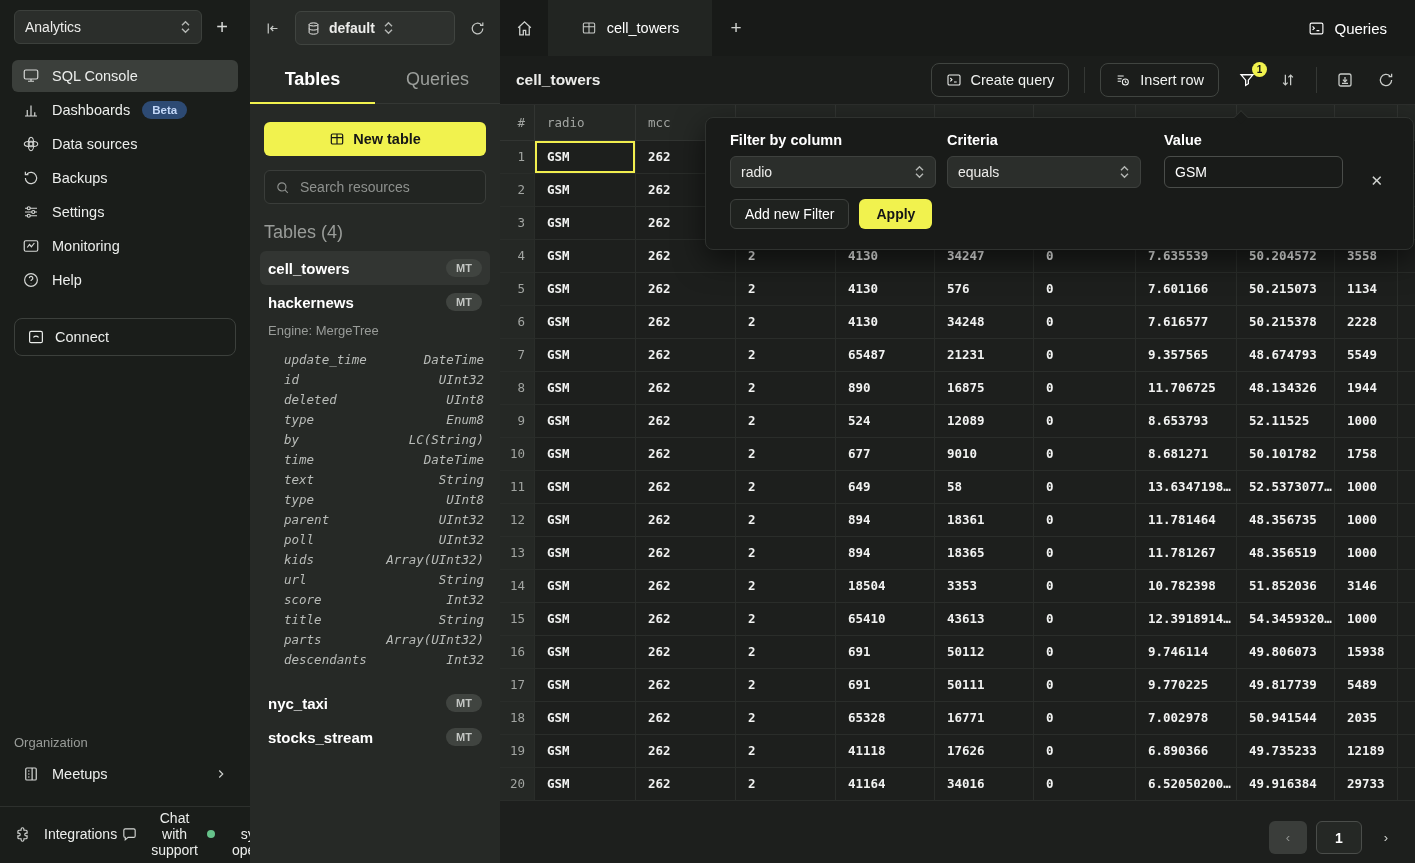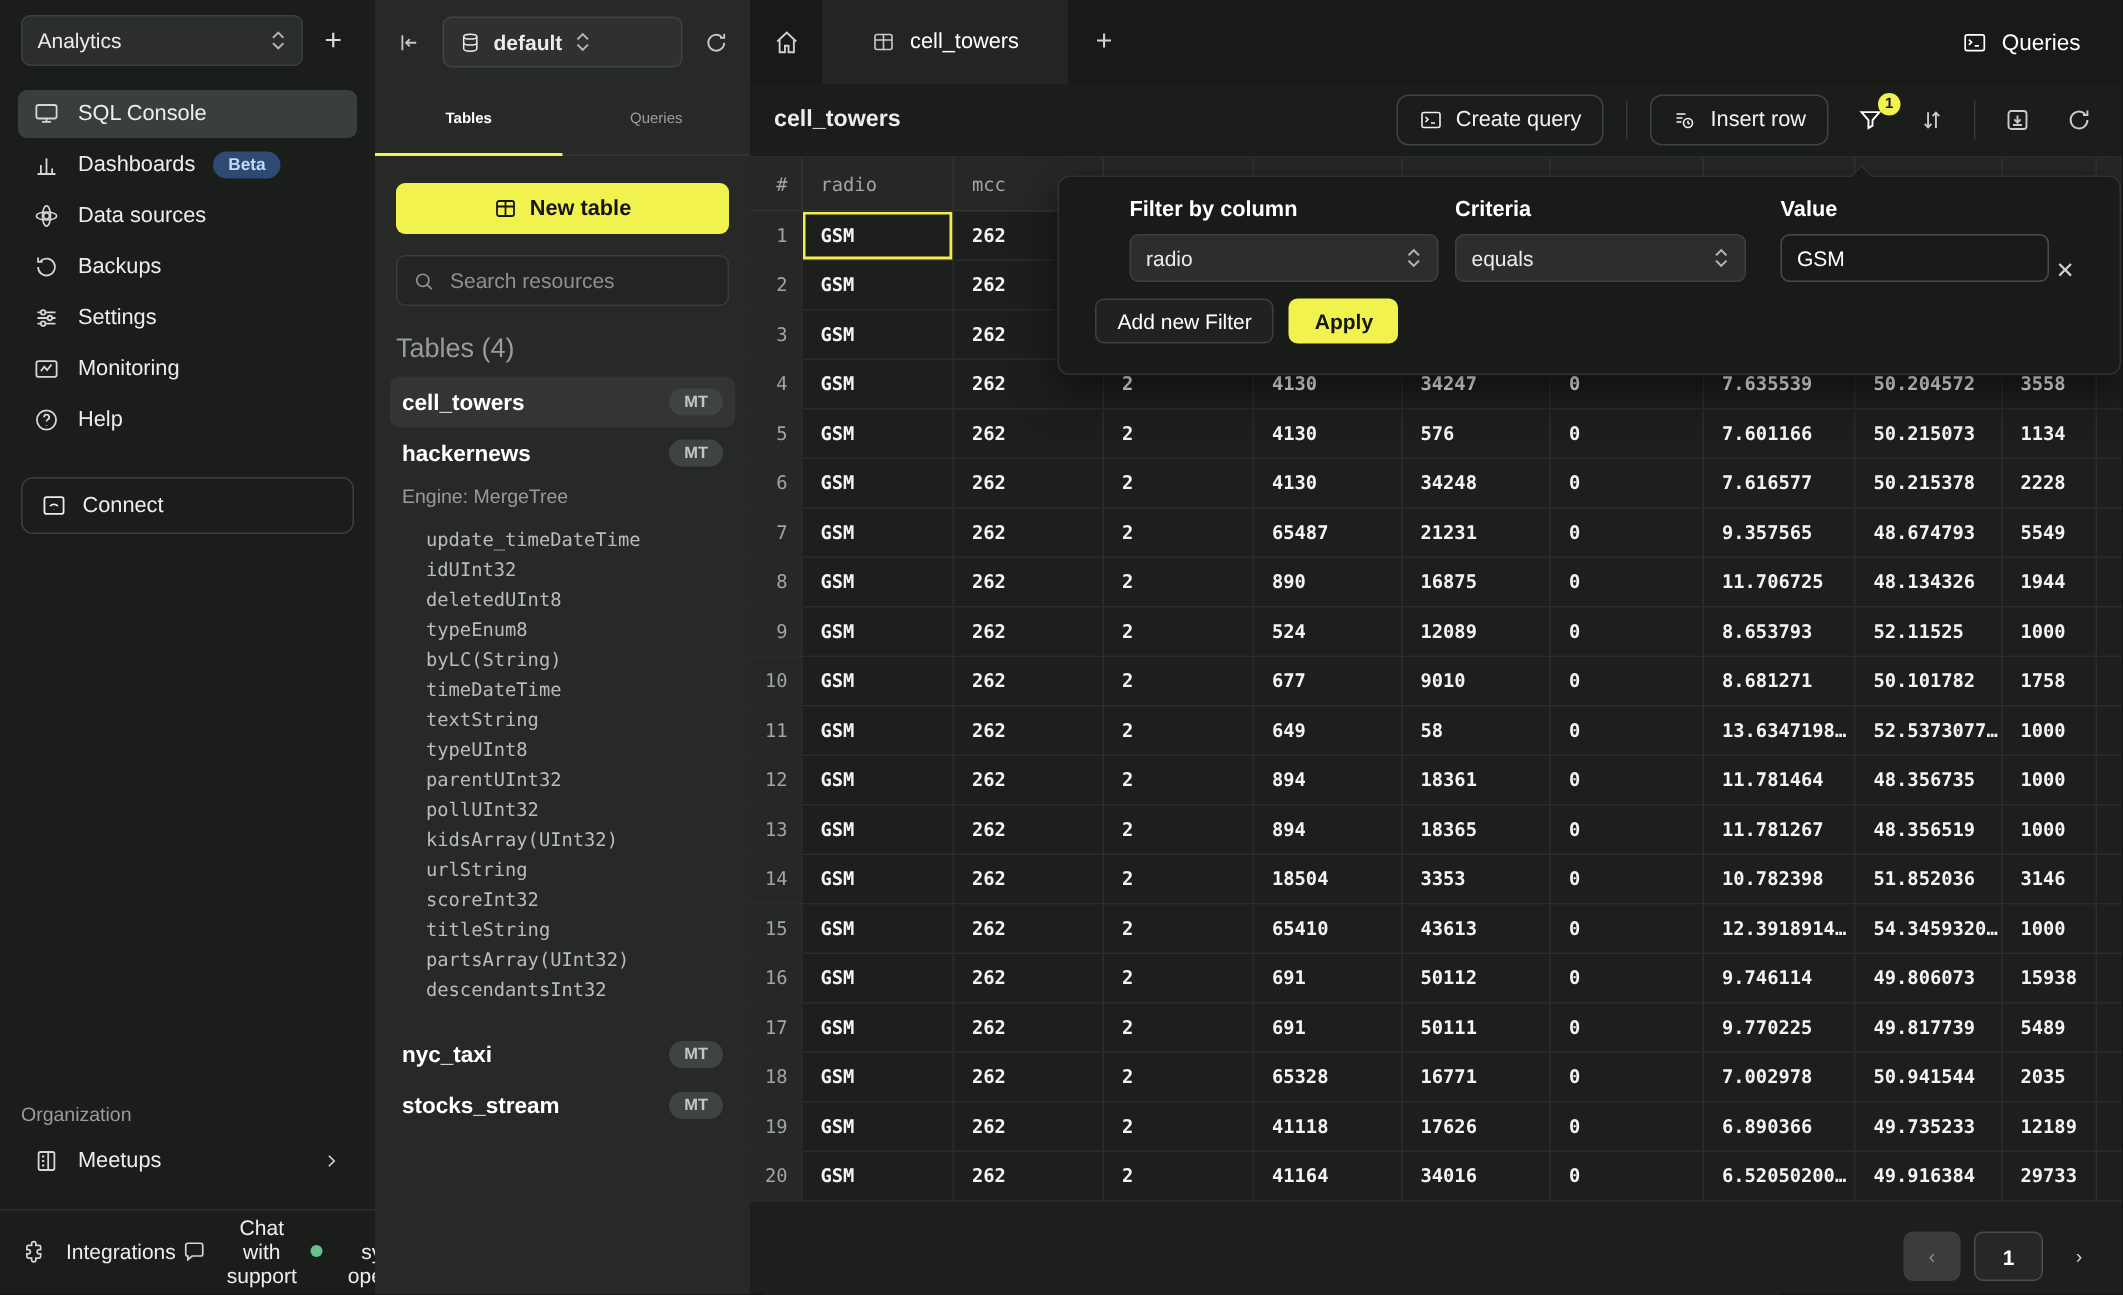--- a/index.html
+++ b/index.html
@@ -41,34 +41,34 @@
   .f-item{height:30px;display:flex;align-items:center;gap:12px;font-size:14px;color:#eceeec;cursor:pointer;}
   .f-item .icon{width:18px;display:flex;color:#d5d7d5;flex:none;}
   .status-dot{width:8px;height:8px;border-radius:50%;background:#66c28a;margin:0 5px;flex:none;}
 
   
   .explorer{width:250px;min-width:250px;background:#262926;display:flex;flex-direction:column;overflow:hidden;}
   .ex-header{height:56px;display:flex;align-items:center;padding:0 10px;gap:4px;flex:none;}
   .icon-btn{background:none;border:none;color:#c6c9c6;padding:4px;cursor:pointer;display:flex;}
   .db-select{flex:1;margin:0 6px;background:#2e312e;border:1px solid #404440;border-radius:6px;height:34px;display:flex;align-items:center;gap:8px;padding:0 10px;font-weight:600;cursor:pointer;}
   .ex-tabs{display:flex;border-bottom:1px solid #343734;height:48px;flex:none;}
-  .ex-tab{flex:1;display:flex;align-items:center;justify-content:center;font-size:10px;color:#9b9e9b;position:relative;cursor:pointer;}
+  .ex-tab{flex:1;display:flex;align-items:center;justify-content:center;font-size:18px;color:#9b9e9b;position:relative;cursor:pointer;}
   .ex-tab.active{color:#fff;font-weight:600;}
   .ex-tab.active::after{content:"";position:absolute;left:0;right:0;bottom:-1px;height:2px;background:#f1f24e;}
   .new-table-btn{margin:18px 14px 0;height:34px;background:#f1f24e;border:none;border-radius:6px;color:#161616;font-weight:600;font-size:14.5px;display:flex;align-items:center;justify-content:center;gap:8px;cursor:pointer;font-family:inherit;flex:none;}
   .search-box{margin:14px 14px 0;height:34px;background:#222522;border:1px solid #3a3d3a;border-radius:6px;display:flex;align-items:center;gap:8px;padding:0 10px;color:#8e918e;flex:none;}
   .search-box input{background:none;border:none;outline:none;color:#e8e8e6;font-size:14px;width:100%;font-family:inherit;}
   .search-box input::placeholder{color:#8e918e;}
   .tables-heading{color:#999c99;font-size:18px;padding:0 14px;margin:18px 0 8px;flex:none;}
   .tbl-item{height:34px;margin:0 10px;padding:0 8px;border-radius:6px;display:flex;align-items:center;justify-content:space-between;font-size:15px;font-weight:600;color:#fff;cursor:pointer;flex:none;}
   .tbl-item.selected{background:#323532;}
   .badge-mt{background:#404440;color:#c3c6c3;font-size:11px;font-weight:600;padding:3px 10px;border-radius:10px;}
   .engine-text{color:#999c99;font-size:13px;padding:0 18px;margin:4px 0 12px;flex:none;}
   .schema{padding:0 16px 0 34px;font-family:"DejaVu Sans Mono",monospace;font-size:12.5px;color:#b9bcb9;display:flex;flex-direction:column;flex:none;}
-  .schema-row{display:flex;line-height:20px;}
+  .schema-row{display:flex;justify-content:space-between;line-height:20px;font-style:italic;}
   .mt16{margin-top:16px;}
 
   
   .main{flex:1;display:flex;flex-direction:column;background:#1d1f1d;min-width:0;}
   .tabstrip{height:56px;background:#181a18;display:flex;align-items:stretch;flex:none;}
   .tab-home{width:48px;display:flex;align-items:center;justify-content:center;color:#cfd2cf;cursor:pointer;}
   .tab-active{width:164px;background:#222522;display:flex;align-items:center;justify-content:center;gap:10px;font-size:14.5px;color:#fff;cursor:pointer;}
   .tab-active .icon{display:flex;color:#c9ccc9;}
   .tab-plus{width:48px;display:flex;align-items:center;justify-content:center;color:#cfd2cf;font-size:19px;cursor:pointer;}
   .queries-btn{margin-left:auto;display:flex;align-items:center;gap:9px;padding:0 28px 0 12px;background:none;border:none;color:#fff;font-size:15px;cursor:pointer;font-family:inherit;}
@@ -104,21 +104,21 @@
   .selcell{box-shadow:inset 0 0 0 2px #f1ee4e;}
 
   .pagination{position:absolute;right:14px;bottom:9px;display:flex;align-items:center;gap:9px;font-family:"Liberation Sans",sans-serif;}
   .pg-prev{width:38px;height:33px;border-radius:6px;background:#3a3d3a;border:none;color:#8e918e;display:flex;align-items:center;justify-content:center;cursor:pointer;font-size:13px;}
   .pg-page{width:46px;height:33px;border-radius:6px;background:#252825;border:1px solid #4a4d4a;color:#fff;display:flex;align-items:center;justify-content:center;font-weight:600;font-size:14px;}
   .pg-next{width:30px;height:33px;background:none;border:none;color:#cfd2cf;display:flex;align-items:center;justify-content:center;cursor:pointer;font-size:13px;}
 
   
   .filter-popup{position:absolute;left:205px;top:12px;right:1px;height:133px;background:#191b19;border:1px solid #2f322f;border-radius:8px;box-shadow:0 10px 30px rgba(0,0,0,.55);z-index:20;font-family:"Liberation Sans",sans-serif;font-weight:normal;padding:14px 24px;color:#ececea;font-size:14px;}
   .fp-caret{position:absolute;top:-6px;left:530px;width:10px;height:10px;background:#191b19;border-left:1px solid #2f322f;border-top:1px solid #2f322f;transform:rotate(45deg);}
-  .fp-row{display:flex;justify-content:center;}
+  .fp-row{display:flex;}
   .fp-group{display:flex;flex-direction:column;gap:8px;}
   .fp-label{font-size:14.5px;font-weight:600;color:#fff;}
   .fp-select{height:32px;background:#2b2e2b;border:1px solid #3e413e;border-radius:6px;display:flex;align-items:center;padding:0 10px;gap:8px;cursor:pointer;}
   .fp-sel-col{width:206px;margin-right:11px;}
   .fp-sel-crit{width:194px;margin-right:23px;}
   .fp-select .lbl{flex:1;}
   .fp-input{width:179px;height:32px;background:transparent;border:1px solid #4a4d4a;border-radius:6px;padding:0 10px;color:#fff;font-family:inherit;font-size:14px;outline:none;}
   .fp-close{position:absolute;right:26px;top:51px;color:#d0d3d0;background:none;border:none;font-size:15px;cursor:pointer;line-height:1;padding:4px;}
   .fp-buttons{display:flex;gap:10px;margin-top:11px;}
   .fp-add{height:30px;padding:0 14px;background:#1f221f;border:1px solid #3e413e;border-radius:6px;color:#fff;font-size:14px;cursor:pointer;font-family:inherit;}

